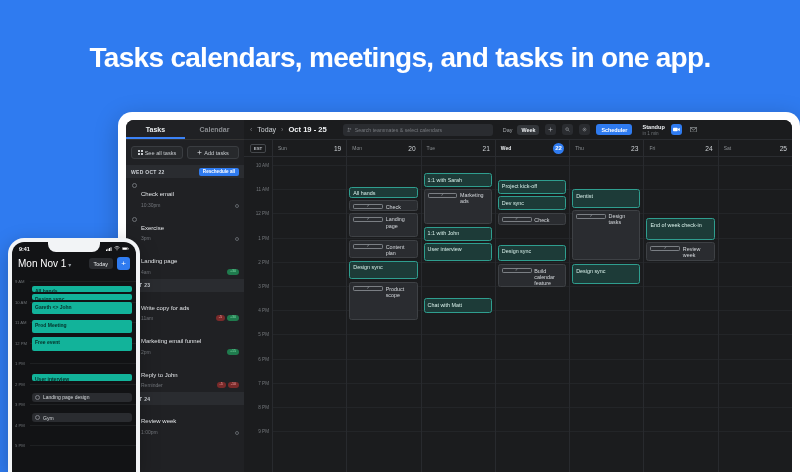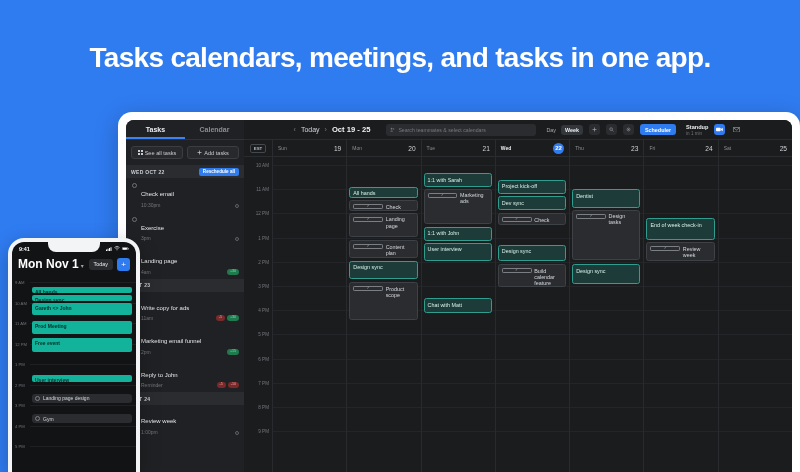--- a/index.html
+++ b/index.html
@@ -60,21 +60,21 @@
   .task-title{ font-size:6px; color:#e3e6e9; white-space:nowrap; overflow:hidden;}
   .task-sub{ font-size:5px; color:#73777c; margin-top:1.5px;}
   .task-badges{ display:flex; gap:2px; align-items:center; position:absolute; right:5px; bottom:4px;}
   .pill{ font-size:3.6px; border-radius:4px; padding:1px 3px; color:#fff; line-height:1;}
   .pill.green{ background:#1f7a4d; color:#7ee2ac;}
   .pill.red{ background:#7a2a2a; color:#f3a3a3;}
   .dot-ico{ width:4px;height:4px;border:0.7px solid #5f6368;border-radius:50%;}
 
   
   .cal{ flex:1; display:flex; flex-direction:column; background:#1b1c1e; min-width:0;}
-  .cal-top{ display:flex; align-items:center; height:20px; padding:0 6px; gap:6px; border-bottom:1px solid #2a2c30;justify-content:center;}
+  .cal-top{ display:flex; align-items:center; height:20px; padding:0 6px; gap:6px; border-bottom:1px solid #2a2c30;}
   .nav{ display:flex; align-items:center; gap:5px; color:#cfd3d7; font-size:7px;}
   .nav .chev{ color:#77797d; font-size:7px;}
   .nav .today{ color:#cfd3d7;}
   .nav .range{ font-weight:bold; color:#f0f2f4; font-size:7.6px;}
   .search{
     margin-left:10px; flex:1; max-width:150px; height:12px; background:#2a2c30;
     border-radius:3px; display:flex; align-items:center; gap:3px; padding:0 4px;
     color:#75787d; font-size:5.2px;
   }
   .seg{ display:flex; gap:1px; }
@@ -130,21 +130,21 @@
     border-radius:12px 12px 0 0; overflow:hidden; position:relative;
   }
   .notch{
     position:absolute; top:0; left:50%; transform:translateX(-50%);
     width:52px; height:10px; background:#f2f4f6; border-radius:0 0 8px 8px;
   }
   .pstatus{ display:flex; justify-content:space-between; align-items:center; padding:2px 7px 0 7px; height:11px;}
   .ptime{ font-size:5.4px; color:#fff; font-weight:bold;}
   .pstat-ico{ display:flex; gap:2px; align-items:center; color:#fff;}
   .phead{ display:flex; align-items:center; justify-content:space-between; padding:4px 6px 5px 6px;}
-  .pdate{ font-size:12px; color:#fff; font-weight:bold;}
+  .pdate{ font-size:10px; color:#fff; font-weight:normal;}
   .pcaret{ color:#9aa0a6; font-size:6px; margin-left:2px;}
   .pbtns{ display:flex; gap:4px; align-items:center;}
   .ptoday{ background:#2a2c30; color:#e6e9ec; font-size:5.4px; padding:2.5px 5px; border-radius:3px;}
   .pplus{ width:13px;height:13px;background:#2f7bf0;border-radius:3px;color:#fff;display:flex;align-items:center;justify-content:center;font-size:8px;}
   .pgrid{ position:relative; height:182px; }
   .ptime-lbl{ position:absolute; left:3px; font-size:4.2px; color:#6e7276; transform:translateY(-50%);}
   .phline{ position:absolute; left:18px; right:0; height:1px; background:#1e2022;}
   .pev{ position:absolute; left:20px; right:4px; border-radius:2px; padding:2px 3px; font-size:5px; overflow:hidden;}
   .pev.meet{ background:#12b39a; color:#06302a; font-weight:bold;}
   .pev.task{ background:#2a2c30; color:#d6dadd; display:flex; gap:3px; align-items:center; border-radius:3px;}

